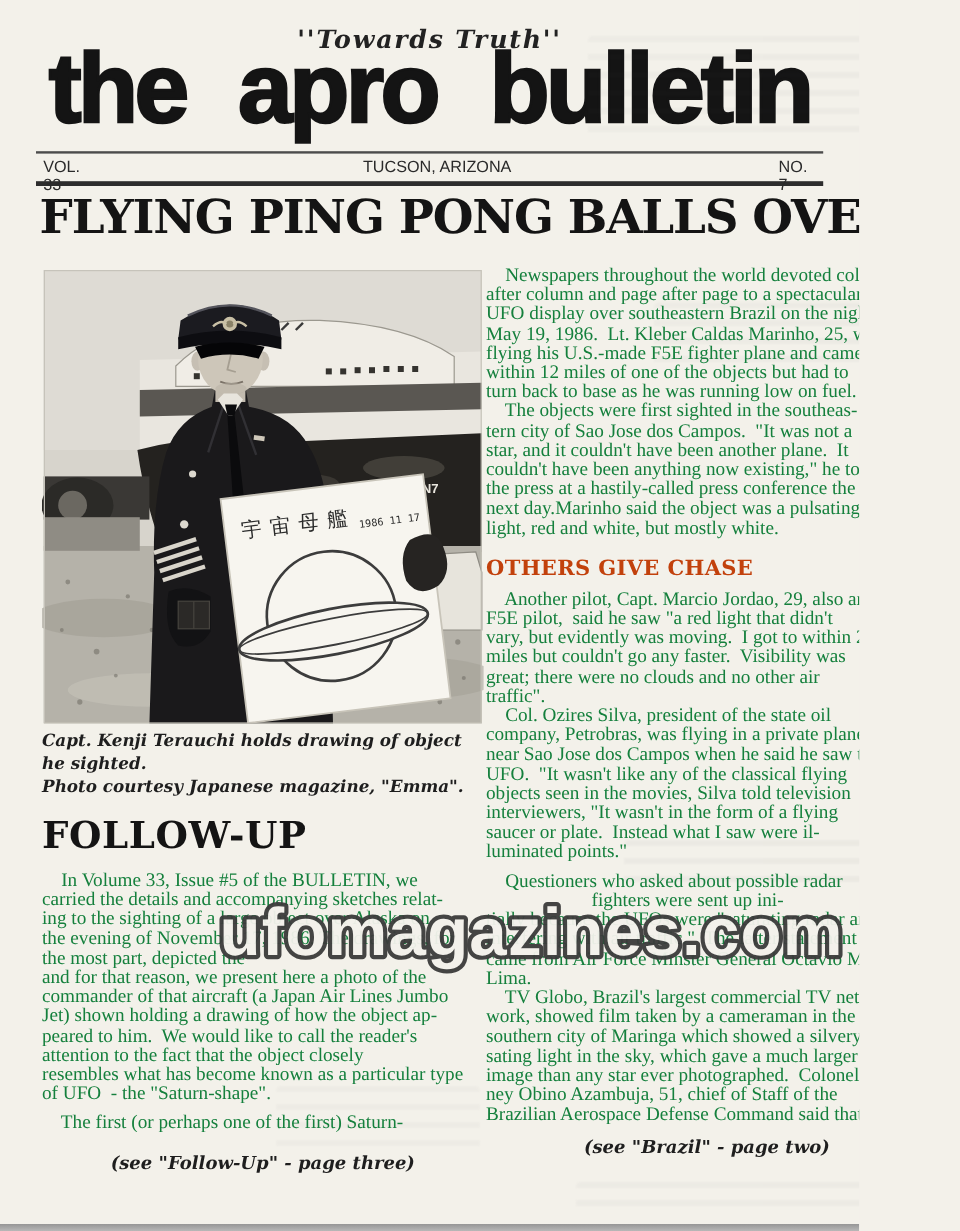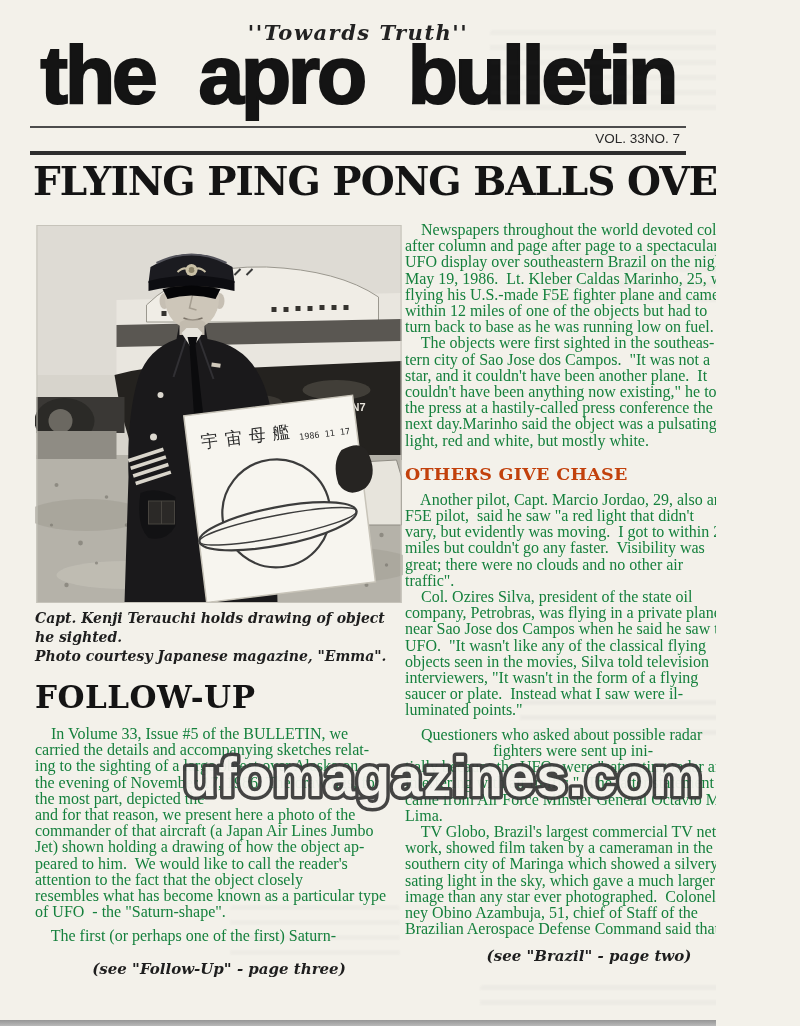--- a/index.html
+++ b/index.html
@@ -6,21 +6,21 @@
   .page{position:relative;width:716px;height:1026px;background:#f3f1ea;overflow:hidden;
         font-family:"DejaVu Serif",serif;color:#1c1c1c;}
   
   .motto{position:absolute;top:20px;left:0;width:100%;text-align:center;
          font:italic 700 21px "DejaVu Serif",serif;letter-spacing:1.5px;color:#222;}
   .nameplate{position:absolute;top:34px;left:0;width:100%;text-align:center;
          font-family:Liberation Sans, sans-serif;font-weight:700;font-size:82px;line-height:1;
          letter-spacing:-3px;word-spacing:24px;color:#141414;-webkit-text-stroke:2.2px #141414;}
   .rule-thin{position:absolute;top:126px;left:30px;right:30px;height:2px;background:#4c4c4c;}
   .rule-thick{position:absolute;top:151px;left:30px;right:30px;height:4px;background:#2d2d2d;}
-  .vol-row{position:absolute;top:131px;left:36px;right:36px;display:flex;justify-content:flex-end;
+  .vol-row{position:absolute;top:131px;left:36px;right:36px;display:flex;justify-content:space-between;
          font-family:"Liberation Sans",sans-serif;font-size:13.5px;color:#2a2a2a;}
   .vol-center{position:absolute;left:0;width:100%;text-align:center;}
   .vol-row span{position:relative;z-index:1;}
   
   .headline{position:absolute;top:160px;left:33px;width:736px;white-space:nowrap;
          font:700 39px/1.1 "DejaVu Serif",serif;letter-spacing:-1px;color:#141414;}
   
   .col-left{position:absolute;left:35px;top:225px;width:368px;}
   .col-right{position:absolute;left:405px;top:222px;width:368px;}
   .body-text{font-family:Liberation Serif, serif;font-size:16px;line-height:16.2px;
@@ -41,20 +41,21 @@
 </head>
 <body>
 
 <div class="page">
 
   <div class="motto">''Towards Truth''</div>
   <div class="nameplate">the apro bulletin</div>
   <div class="rule-thin"></div>
   <div class="vol-row">
     <span>VOL. 33</span>
+    <span class="vol-center">TUCSON, ARIZONA</span>
     <span>NO. 7</span>
   </div>
   <div class="rule-thick"></div>
 
   <div class="headline">FLYING PING PONG BALLS OVER BRAZIL</div>
 
   <div class="ghost" style="left:490px;top:30px;width:280px;height:85px;"></div>
   <div class="ghost" style="left:55px;top:228px;width:300px;height:24px;opacity:.4;"></div>
   <div class="ghost" style="left:545px;top:252px;width:225px;height:58px;"></div>
   <div class="ghost" style="left:520px;top:700px;width:240px;height:40px;opacity:.65;"></div>

